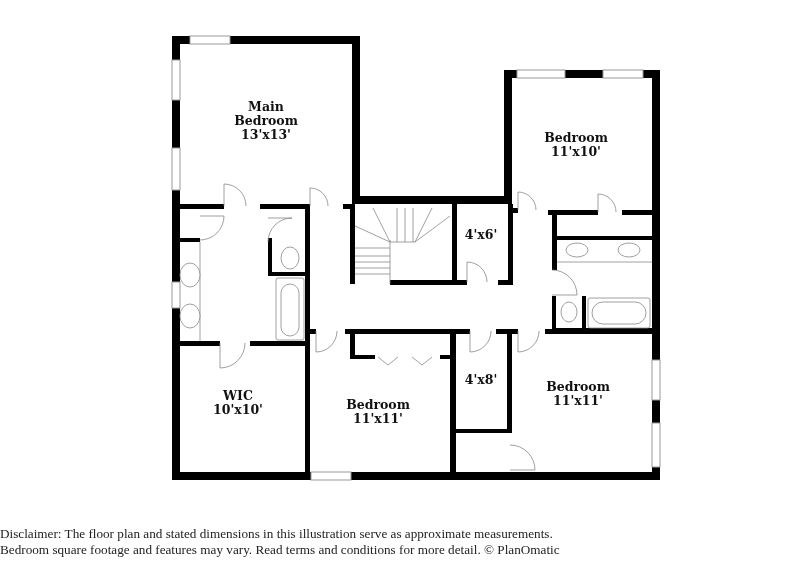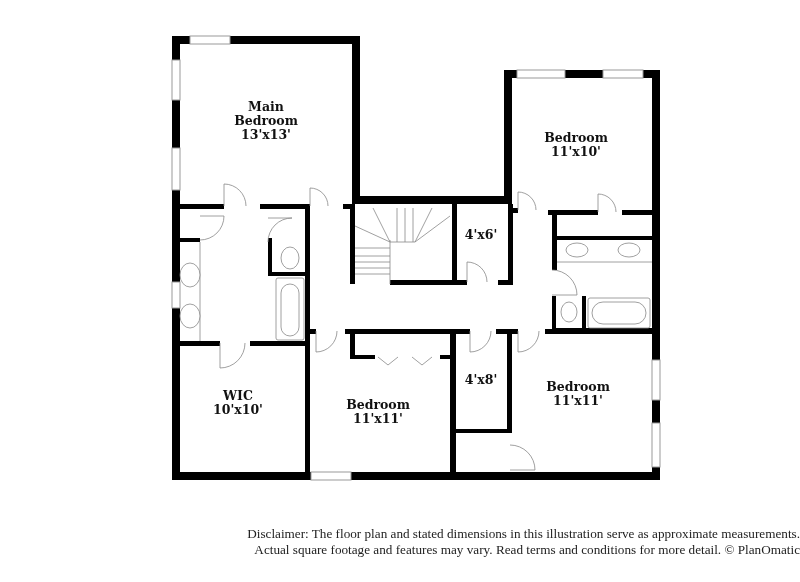--- a/index.html
+++ b/index.html
@@ -3,21 +3,21 @@
 <meta charset="utf-8">
 <style>
   html, body { margin:0; padding:0; background:#ffffff; }
   body { width:800px; height:582px; position:relative; overflow:hidden; font-family:"DejaVu Serif", serif; }
   #plan { position:absolute; left:0; top:0; width:800px; height:582px; }
   .wall { fill:#000; }
   .win { fill:#fff; stroke:#999; stroke-width:1; }
   .fix { fill:#fff; stroke:#888; stroke-width:0.8; }
   .door { fill:none; stroke:#888; stroke-width:0.8; }
   .lbl { font-family:"DejaVu Serif", serif; font-weight:bold; font-size:12.5px; fill:#111; text-anchor:middle; }
-  .disclaimer { position:absolute; left:0; width:800px; top:526px; text-align:right; font-family:"Liberation Serif", serif; font-size:13.2px; color:#222; line-height:16px; }
+  .disclaimer { position:absolute; left:0; width:800px; top:526px; text-align:left; font-family:"Liberation Serif", serif; font-size:13.2px; color:#222; line-height:16px; }
 </style>
 </head>
 <body>
 
 <svg id="plan" viewBox="0 0 800 582" xmlns="http://www.w3.org/2000/svg">
 
   <g>
 
     <rect class="wall" x="172" y="36" width="8" height="444"></rect>
     <rect class="wall" x="172" y="36" width="188" height="8"></rect>
@@ -158,14 +158,14 @@
 
     <text class="lbl" x="481" y="384">4'x8'</text>
 
     <text class="lbl" x="578" y="391">Bedroom</text>
     <text class="lbl" x="578" y="405">11'x11'</text>
   </g>
 </svg>
 
 <div class="disclaimer">
   <div>Disclaimer: The floor plan and stated dimensions in this illustration serve as approximate measurements.</div>
-  <div>Actual square footage and features may vary. Read terms and conditions for more detail. © PlanOmatic</div>
+  <div>Bedroom square footage and features may vary. Read terms and conditions for more detail. © PlanOmatic</div>
 </div>
 
 </body></html>

